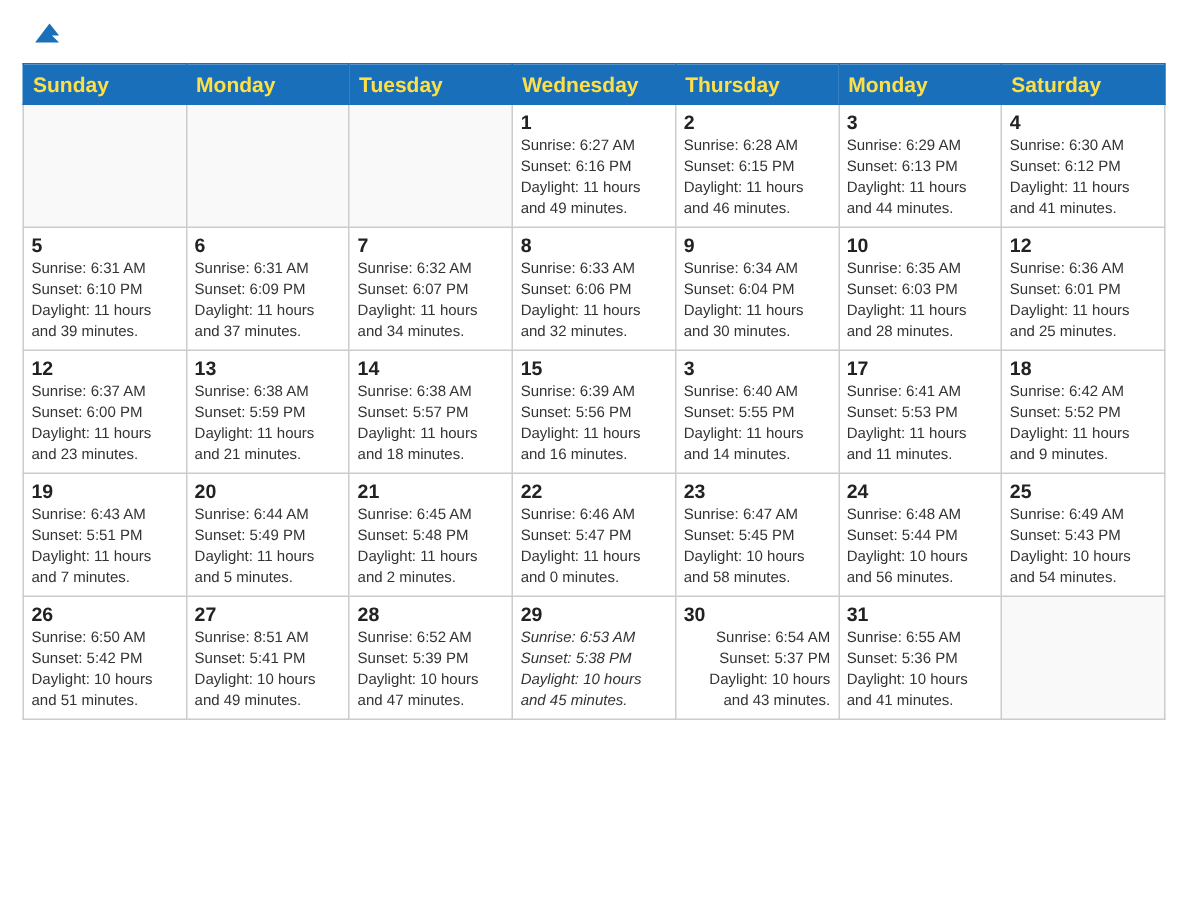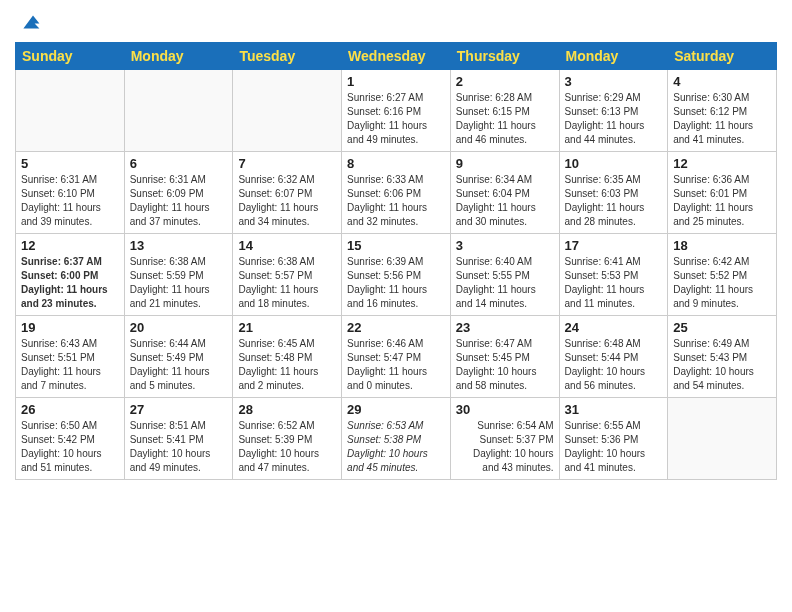--- a/index.html
+++ b/index.html
@@ -197,21 +197,21 @@
           <td>
             <div class="day-number">12</div>
             <div class="day-info" style="white-space: pre-line;">Sunrise: 6:36 AM
 Sunset: 6:01 PM
 Daylight: 11 hours and 25 minutes.</div>
           </td>
         </tr>
         <tr>
           <td>
             <div class="day-number">12</div>
-            <div class="day-info" style="white-space: pre-line; font-weight: bold;">Sunrise: 6:37 AM
+            <div class="day-info" style="white-space: pre-line;">Sunrise: 6:37 AM
 Sunset: 6:00 PM
 Daylight: 11 hours and 23 minutes.</div>
           </td>
           <td>
             <div class="day-number">13</div>
             <div class="day-info" style="white-space: pre-line;">Sunrise: 6:38 AM
 Sunset: 5:59 PM
 Daylight: 11 hours and 21 minutes.</div>
           </td>
           <td>

